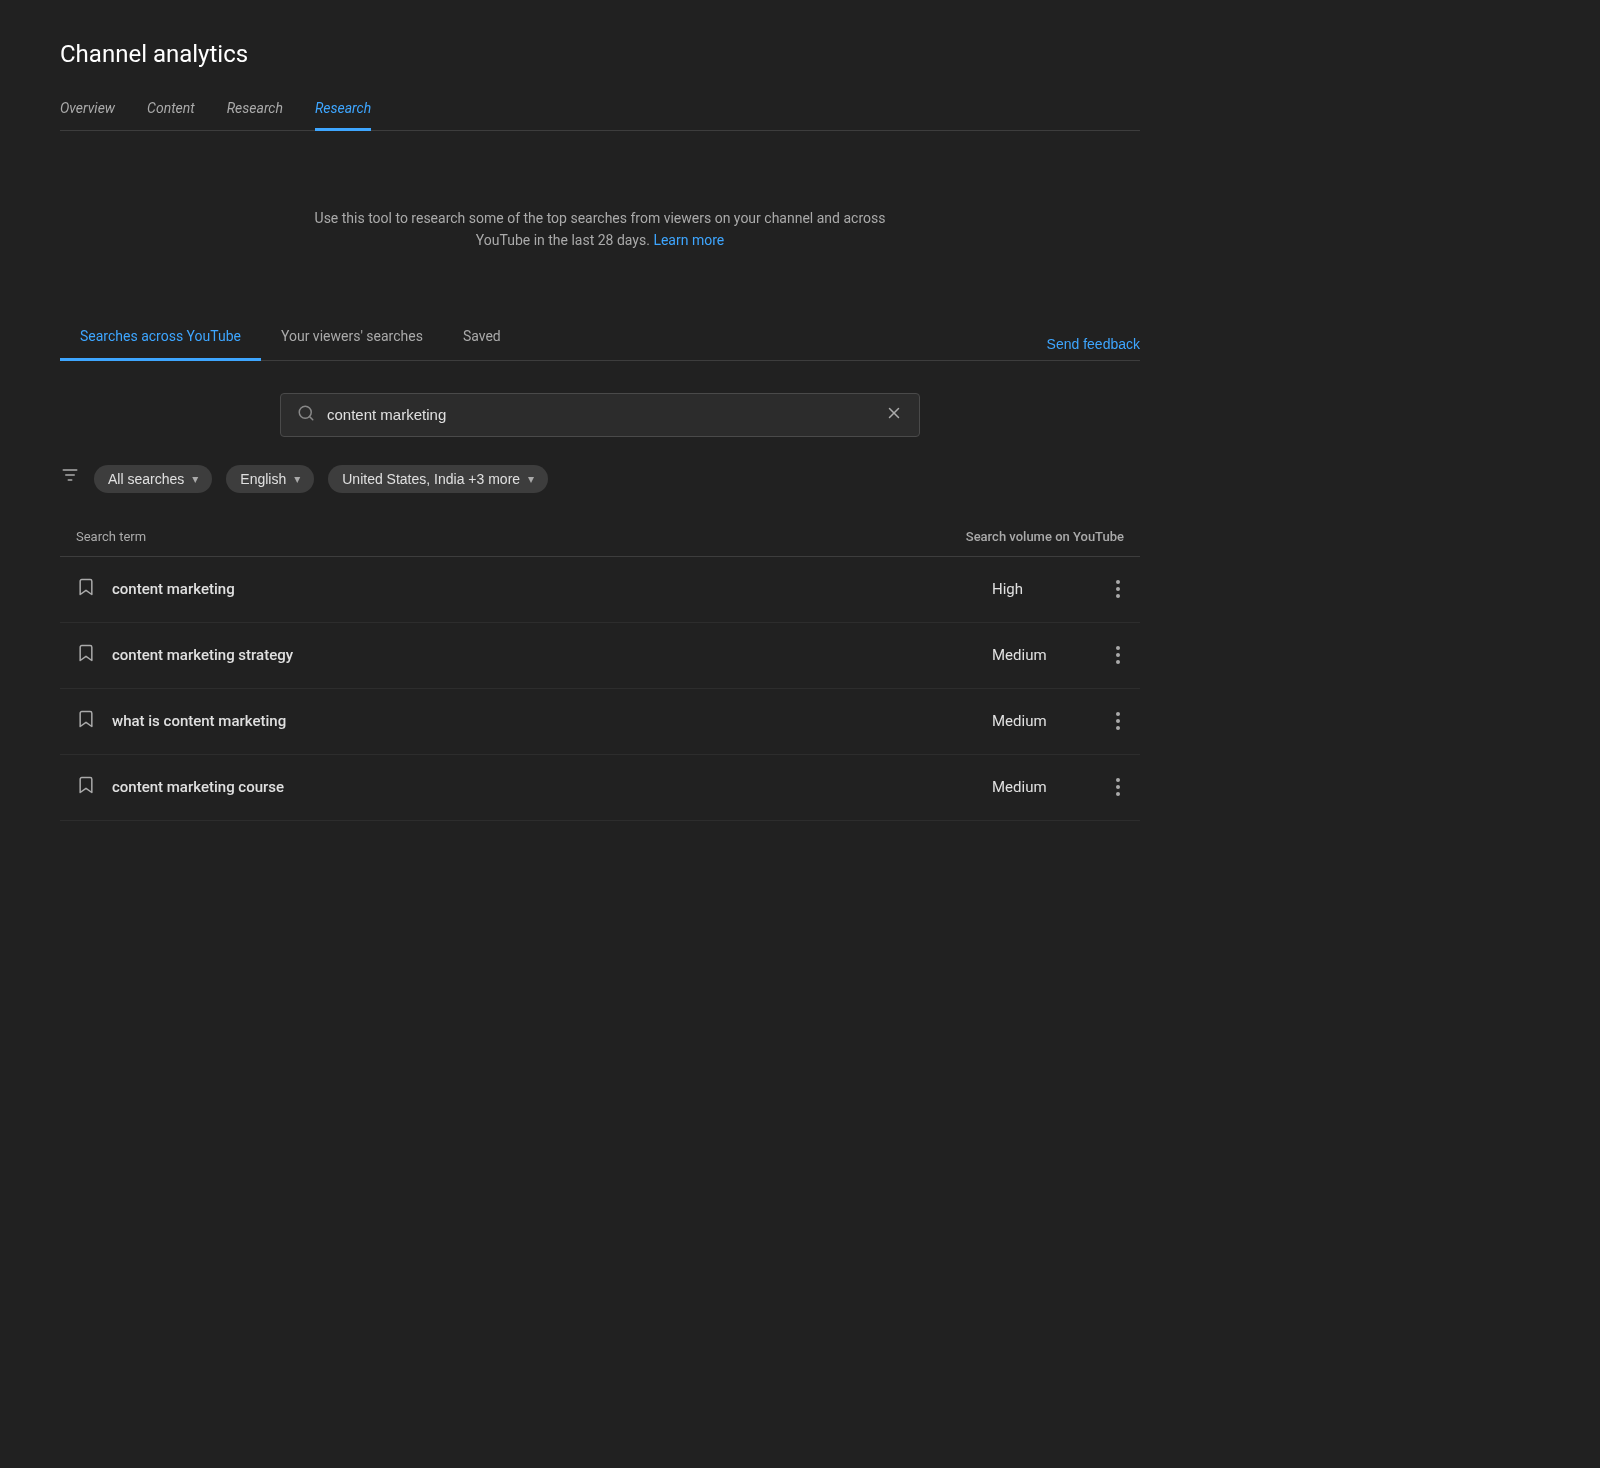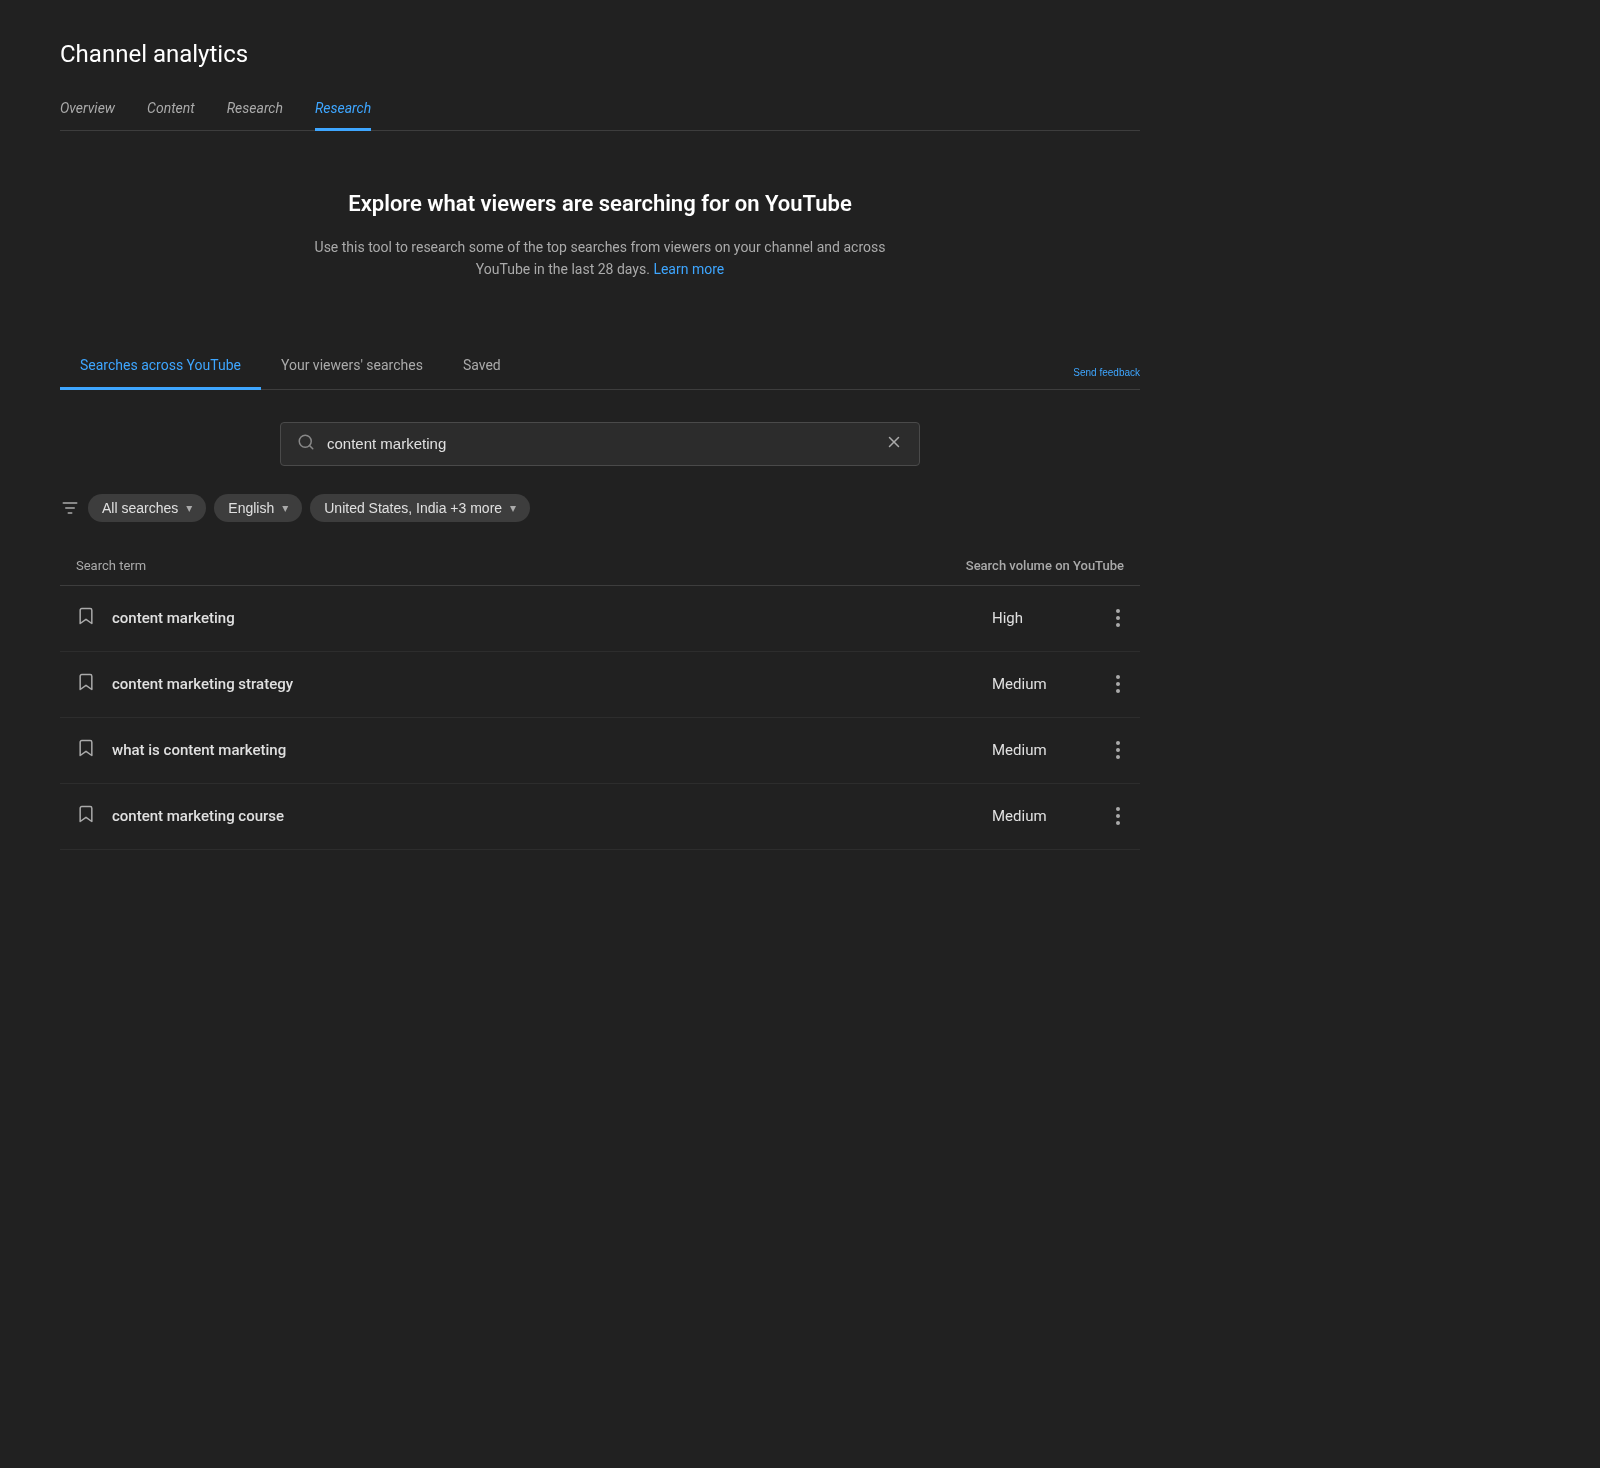--- a/index.html
+++ b/index.html
@@ -97,21 +97,21 @@
       margin-bottom: -1px;
     }
 
     .sub-tab.active {
       color: #3ea6ff;
       border-bottom: 3px solid #3ea6ff;
     }
 
     .send-feedback-btn {
       color: #3ea6ff;
-      font-size: 10px;
+      font-size: 14px;
       cursor: pointer;
       background: none;
       border: none;
       padding: 4px 0;
       margin-top: 12px;
     }
 
     
     .search-bar-container {
       display: flex;
@@ -152,22 +152,22 @@
       cursor: pointer;
       font-size: 18px;
       line-height: 1;
       padding: 0;
       flex-shrink: 0;
     }
 
     
     .filters-row {
       display: flex;
-      align-items: flex-end;
-      gap: 8px;
+      align-items: flex-start;
+      gap: 14px;
       margin-bottom: 28px;
     }
 
     .filter-icon {
       color: #aaa;
       font-size: 18px;
     }
 
     .filter-chip {
       display: flex;
@@ -269,21 +269,20 @@
   <h1 class="page-title">Channel analytics</h1>
 
   <nav class="nav-tabs">
     <a class="nav-tab">Overview</a>
     <a class="nav-tab">Content</a>
     <a class="nav-tab">Research</a>
     <a class="nav-tab active">Research</a>
   </nav>
 
   <div class="hero-section">
-    <h2 class="hero-title">Explore what viewers are searching for on YouTube</h2>
     <p class="hero-description">
       <span>Use this tool to research some of the top searches from viewers on your channel and across YouTube in the last 28 days. </span>
       <a href="#">Learn more</a>
     </p>
   </div>
 
   <div class="sub-tabs-container">
     <div class="sub-tabs">
       <div class="sub-tab active">Searches across YouTube</div>
       <div class="sub-tab">Your viewers' searches</div>

